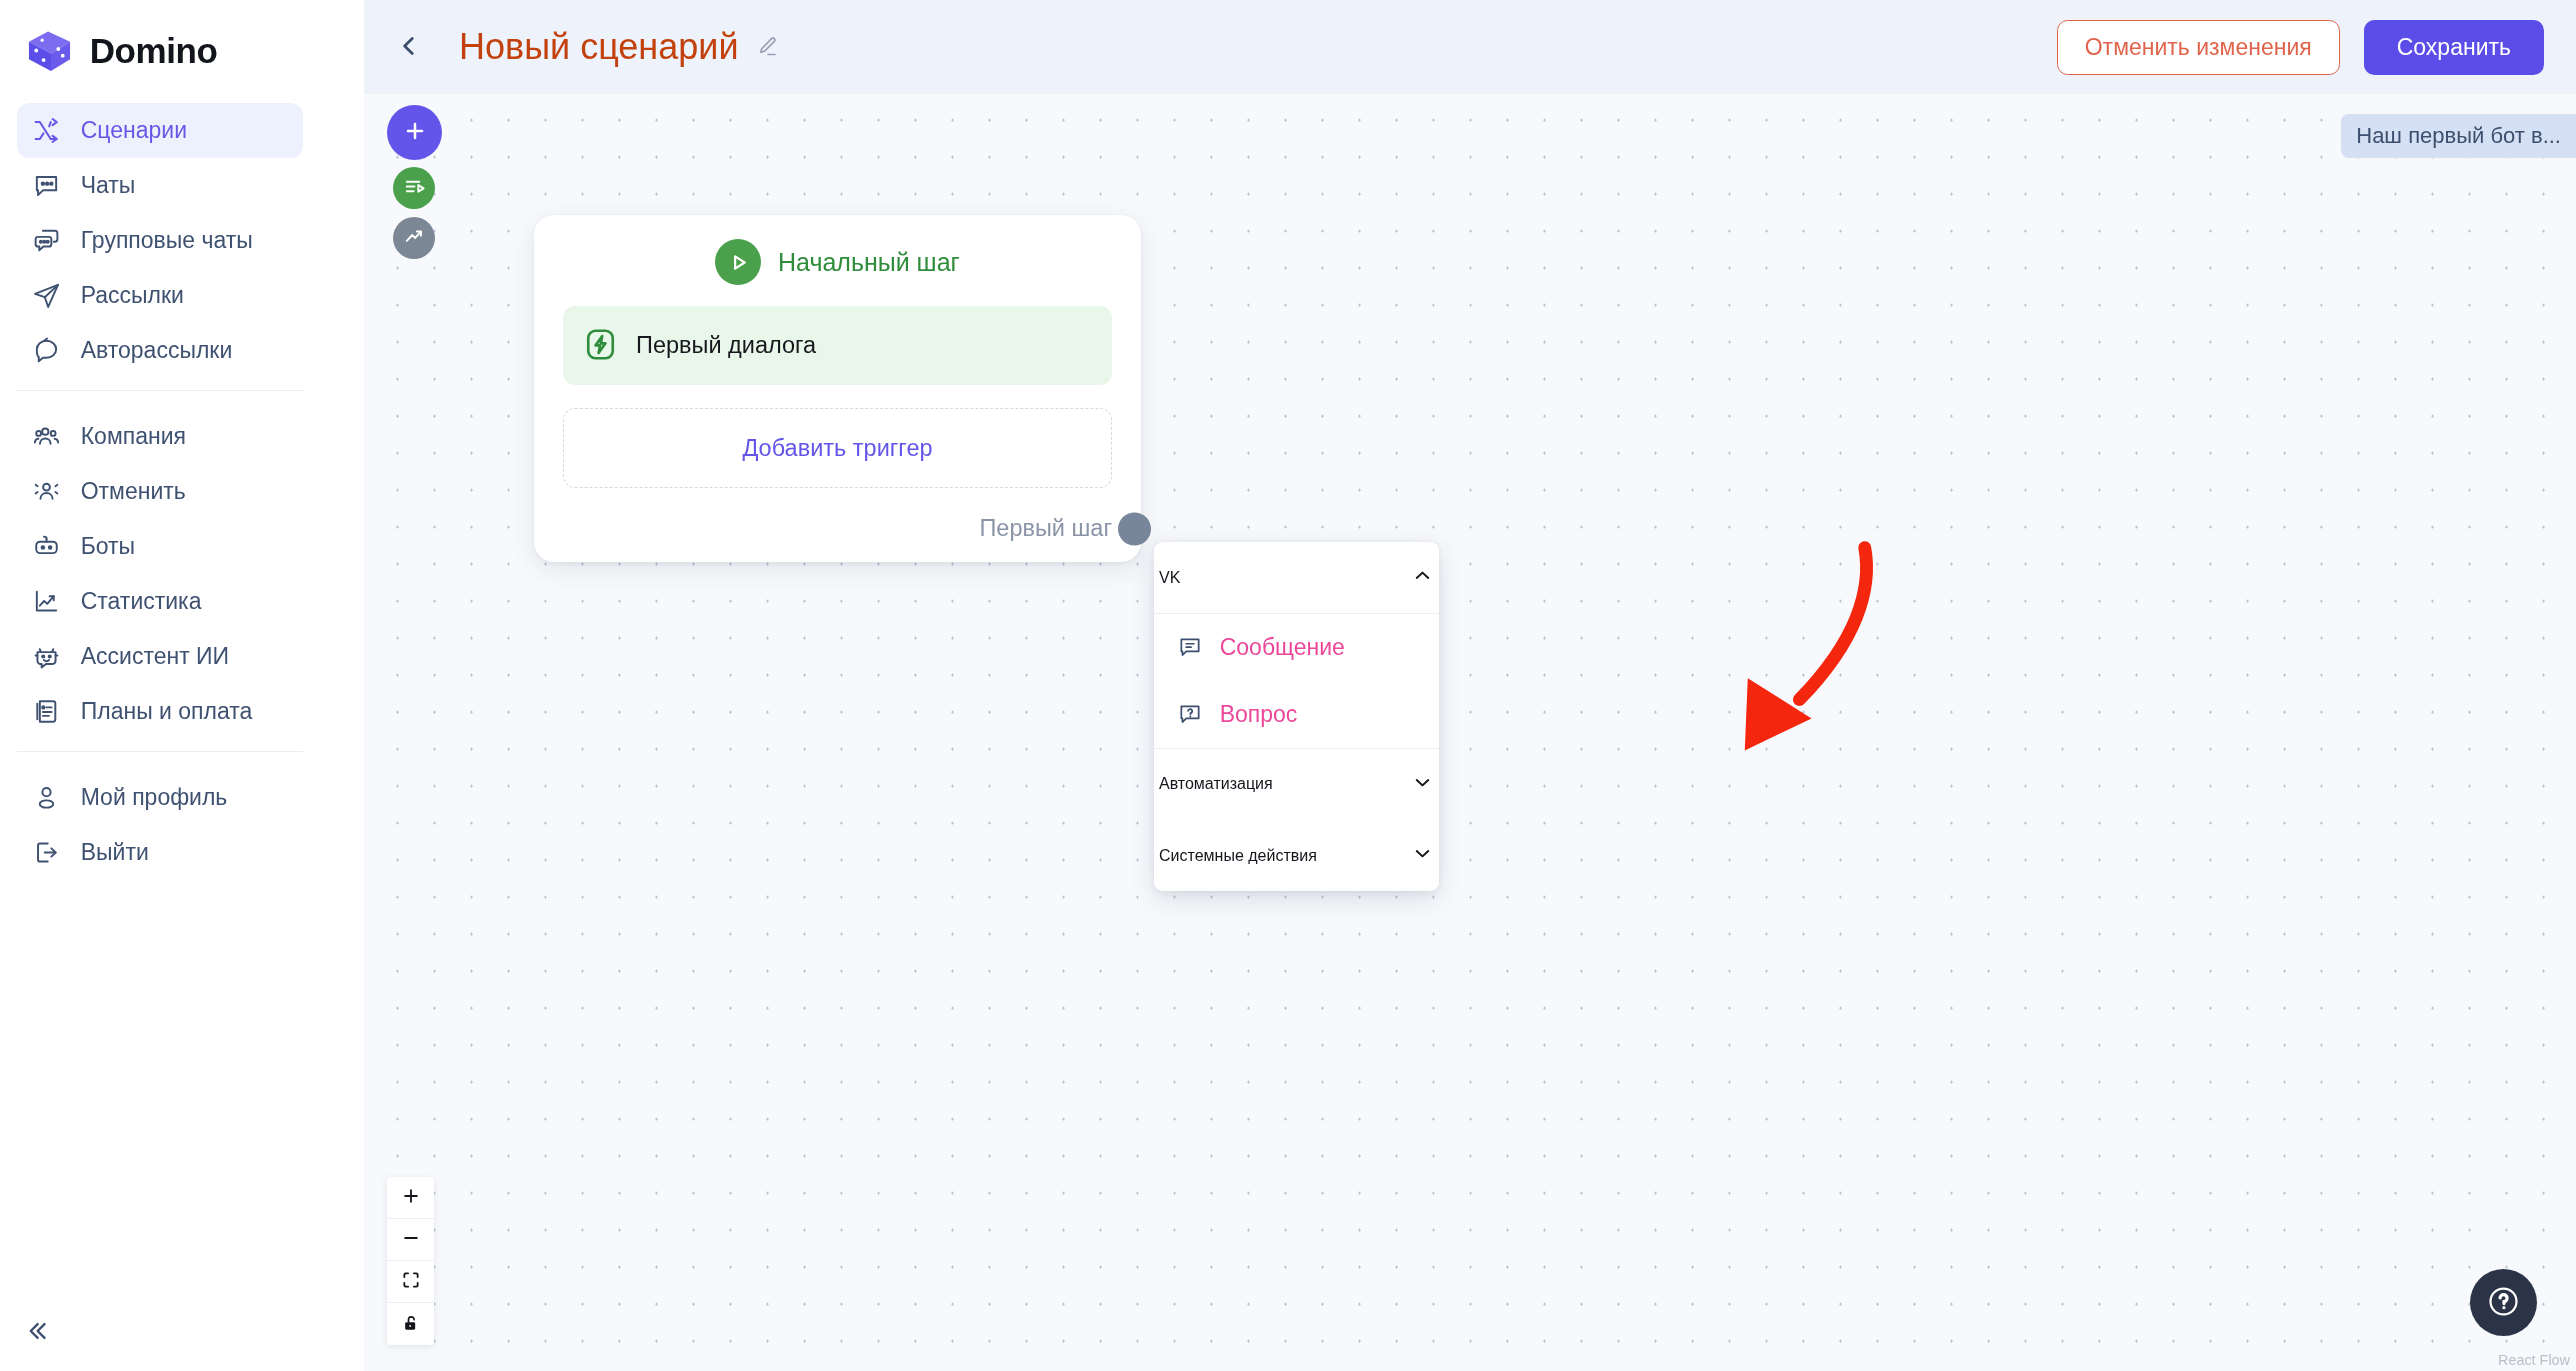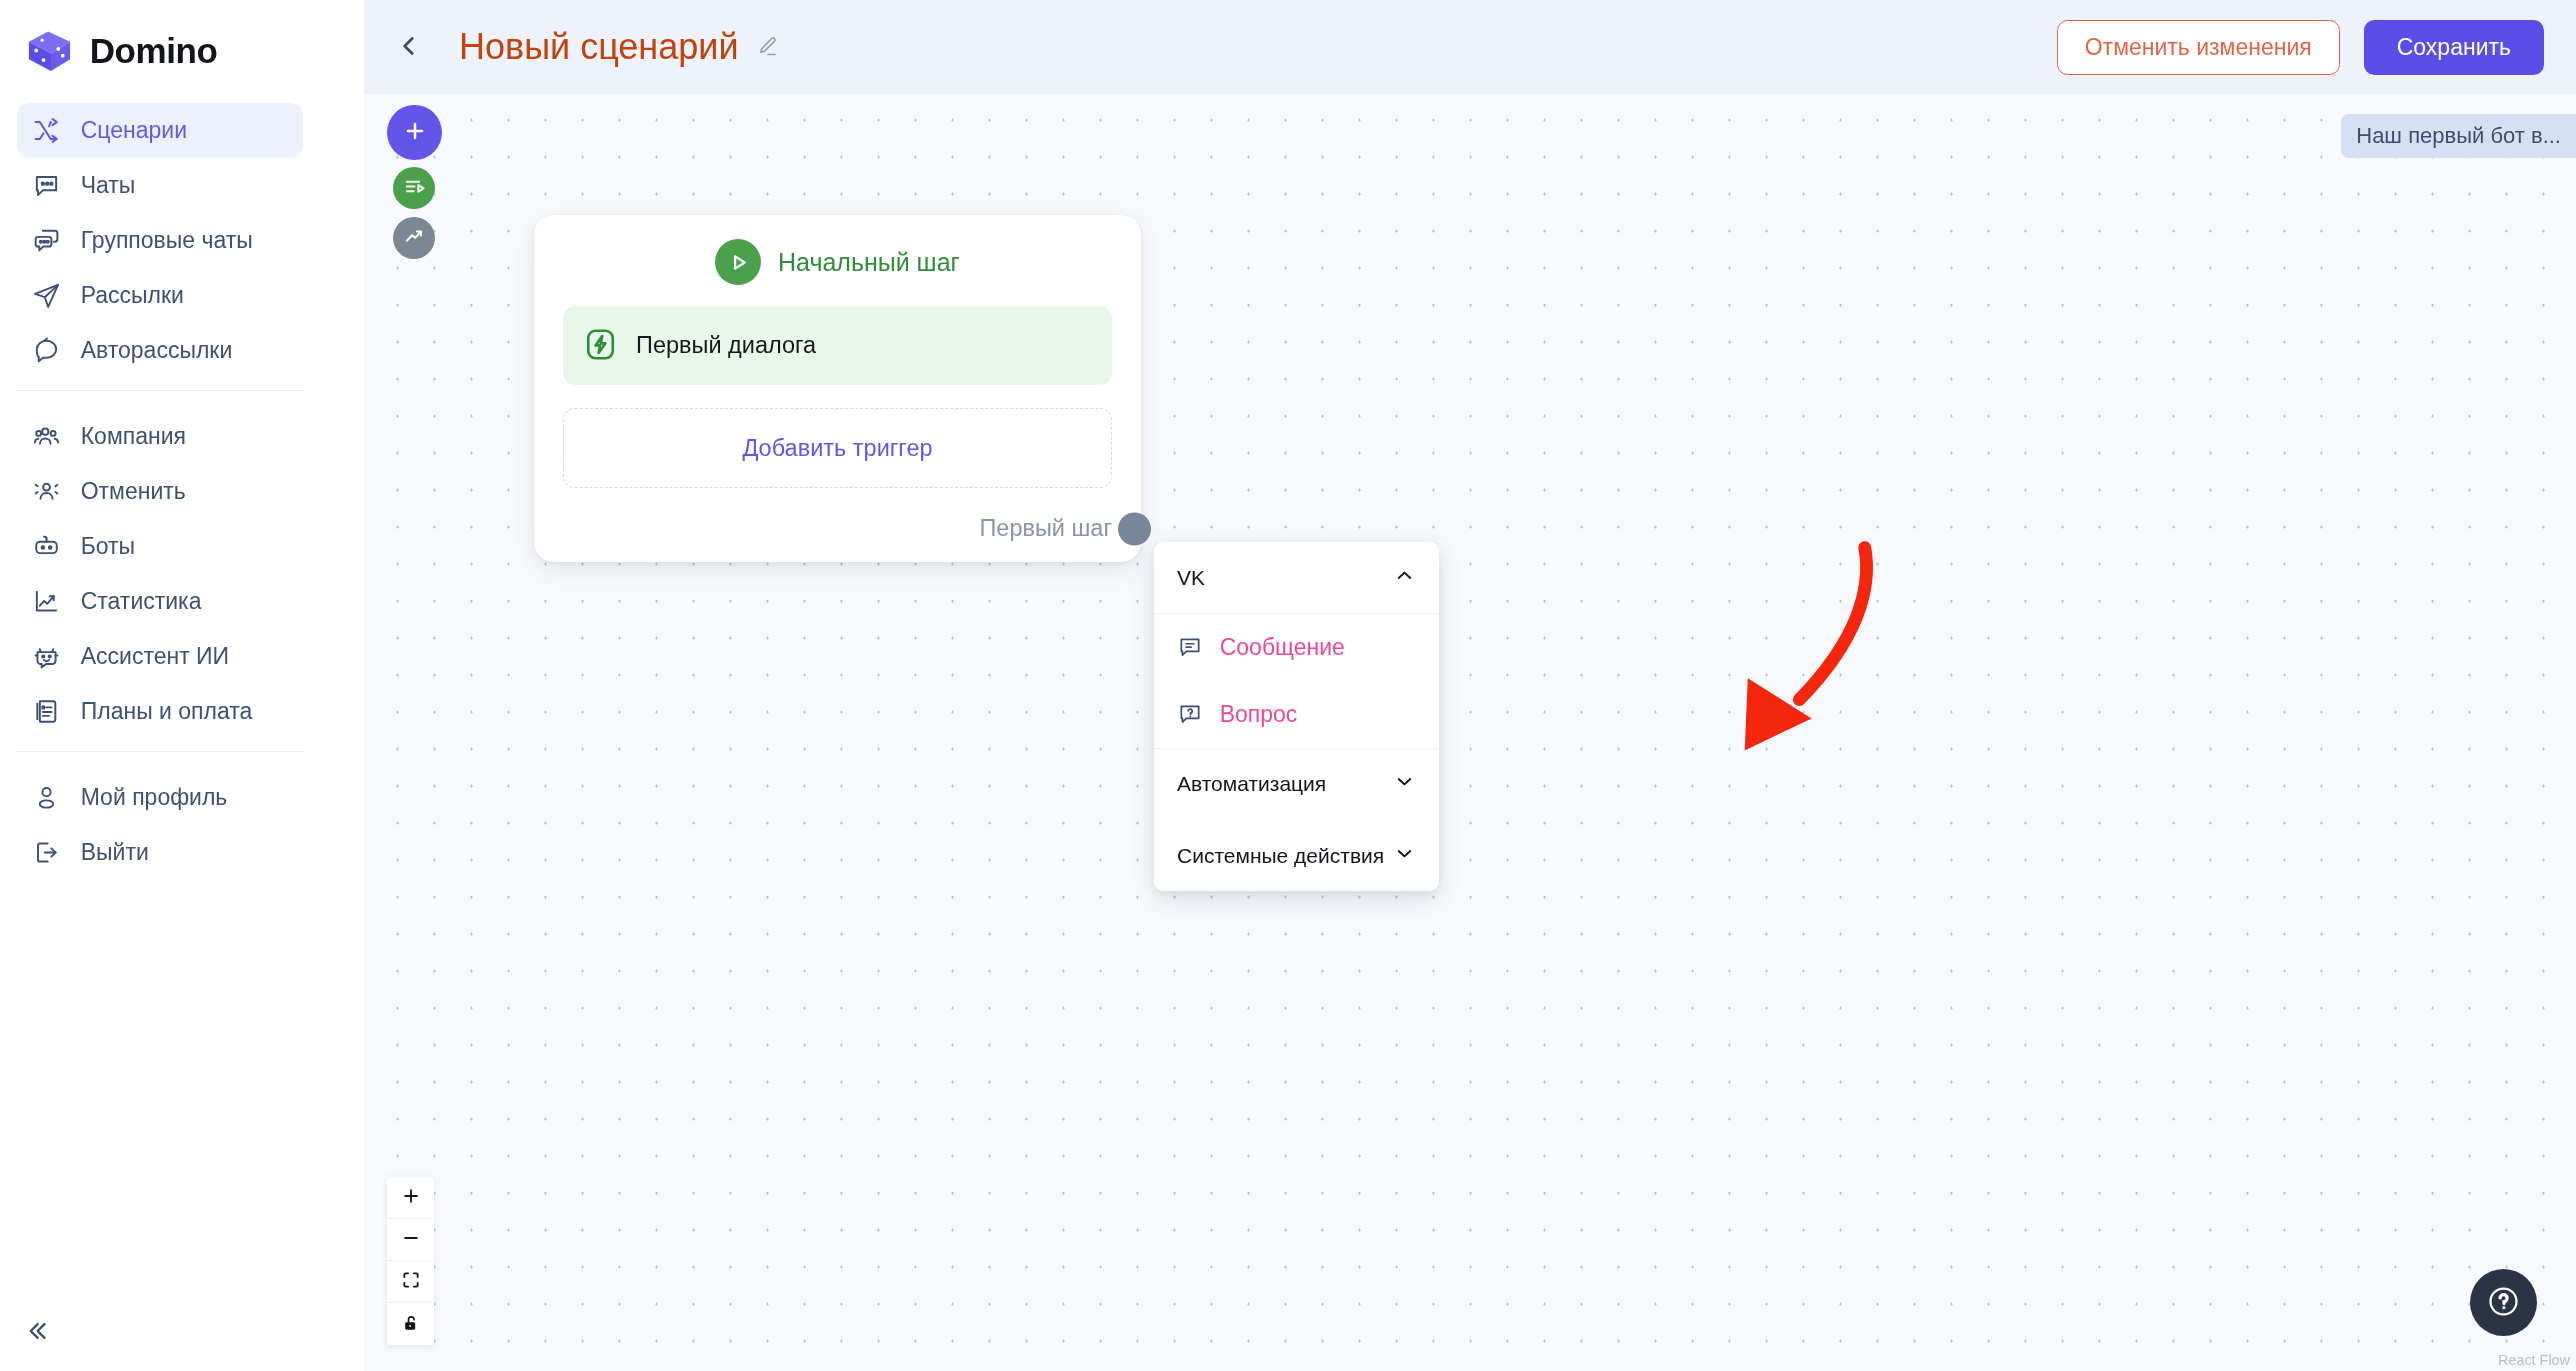--- a/index.html
+++ b/index.html
@@ -101,21 +101,21 @@
 
   
   .dropdown {
     position: absolute; left: 790px; top: 448px; width: 285px;
     background: #ffffff; border-radius: 9px;
     box-shadow: 0 7.6px 26px rgba(40,55,90,0.14), 0 1.5px 6px rgba(40,55,90,0.07);
     z-index: 20; overflow: hidden;
   }
   .dd-group-head {
     height: 71px; display: flex; align-items: center; justify-content: space-between;
-    padding: 0 23px; font-size: 21px; color: #14161c; cursor: pointer; background: #ffffff;
+    padding: 0 5px; font-size: 16px; color: #14161c; cursor: pointer; background: #ffffff;
   }
   .dd-divider { height: 0.8px; background: #eceff4; }
   .dd-item {
     height: 67px; display: flex; align-items: center; gap: 16.7px; padding: 0 23px;
     font-size: 23px; color: #ec4899; cursor: pointer; background: #ffffff;
   }
   .dd-item .ico { width: 26px; height: 26px; flex: 0 0 26px; }
 
   
   .bot-badge {

